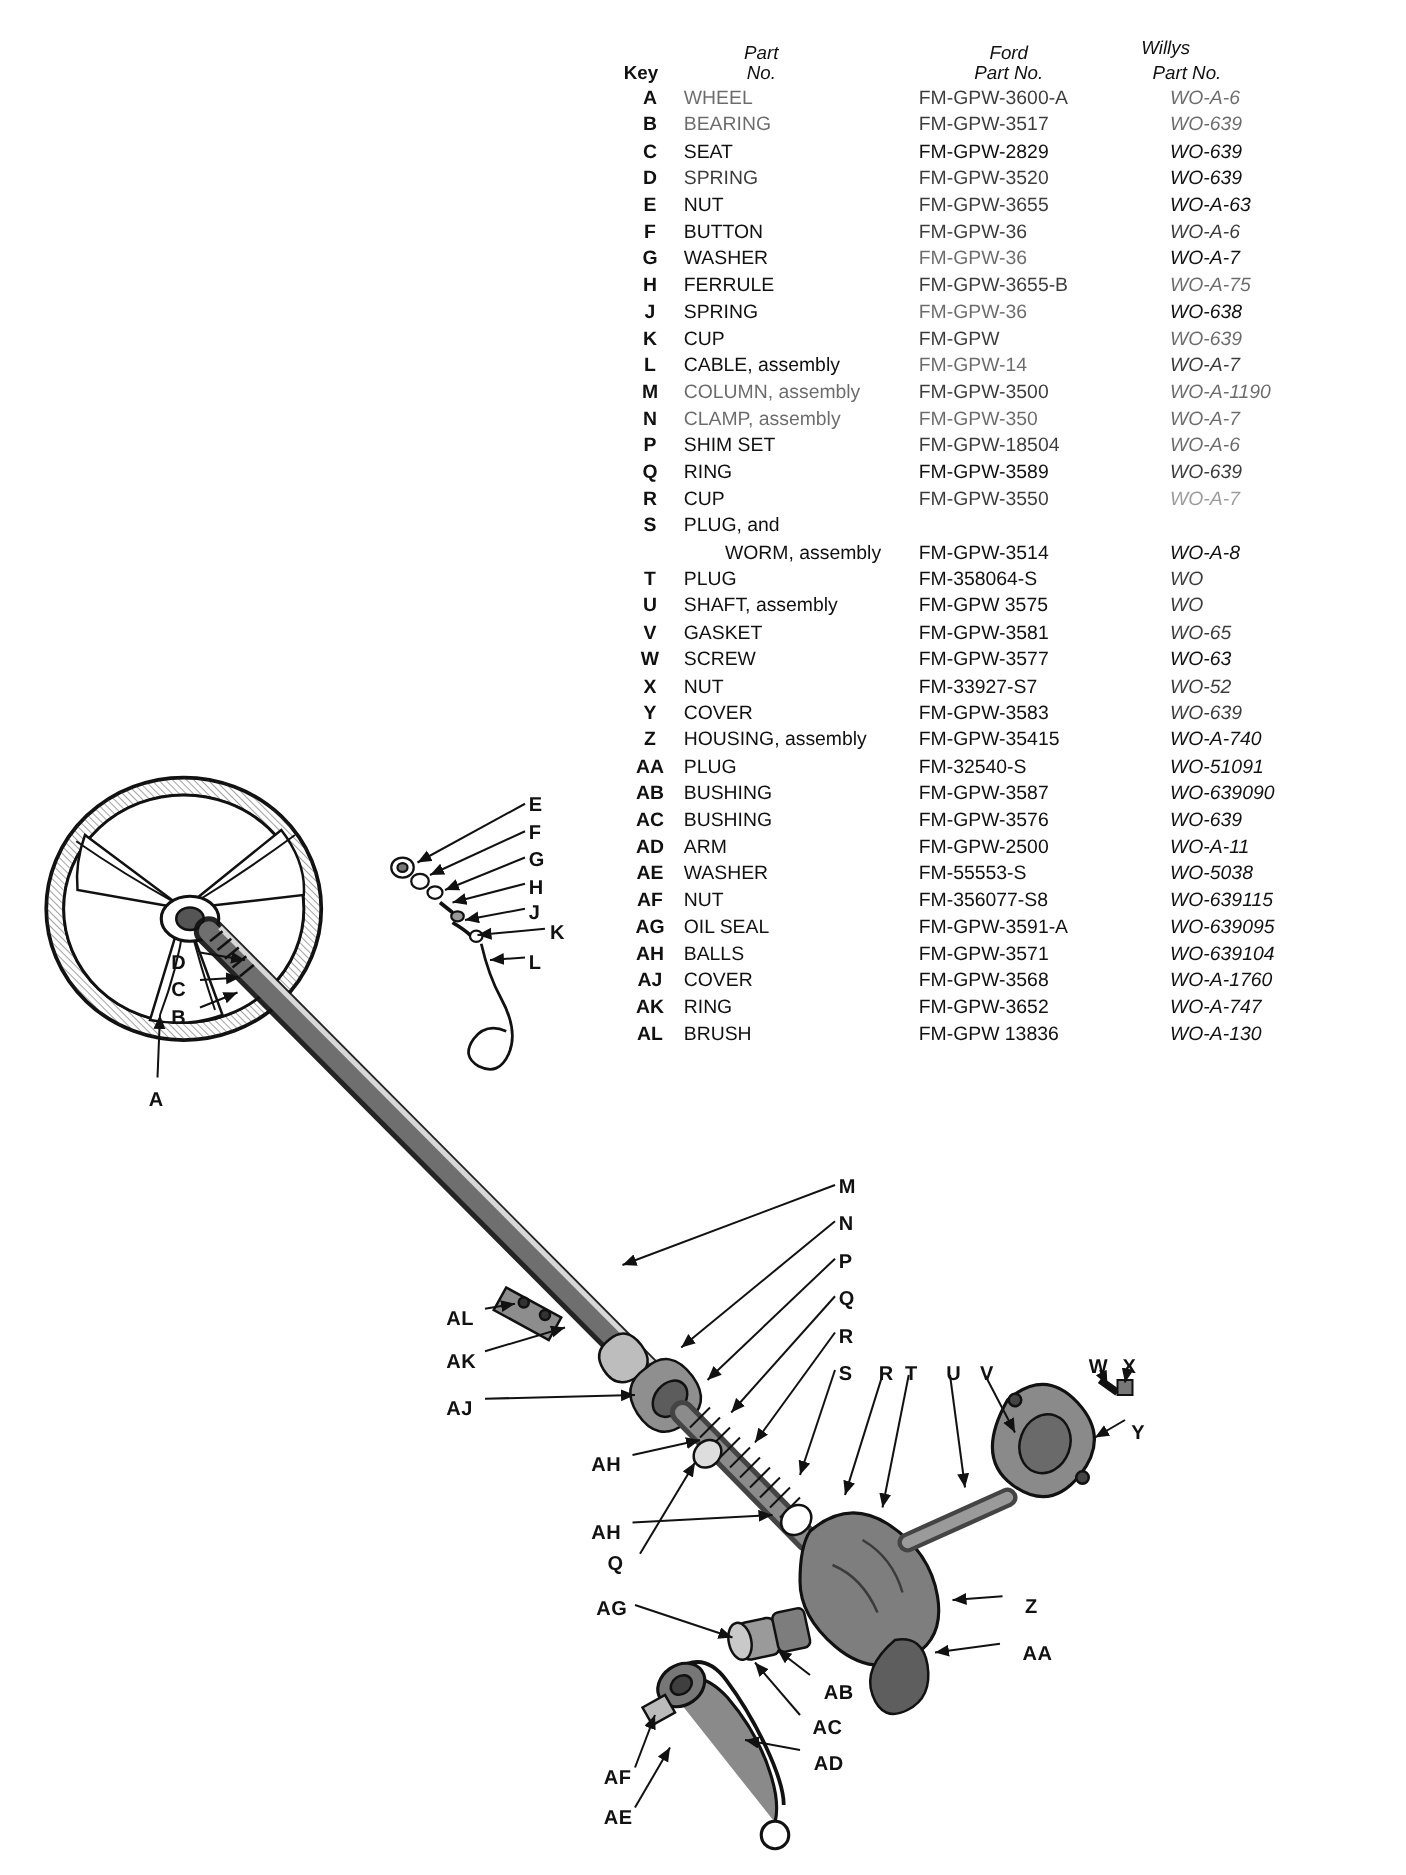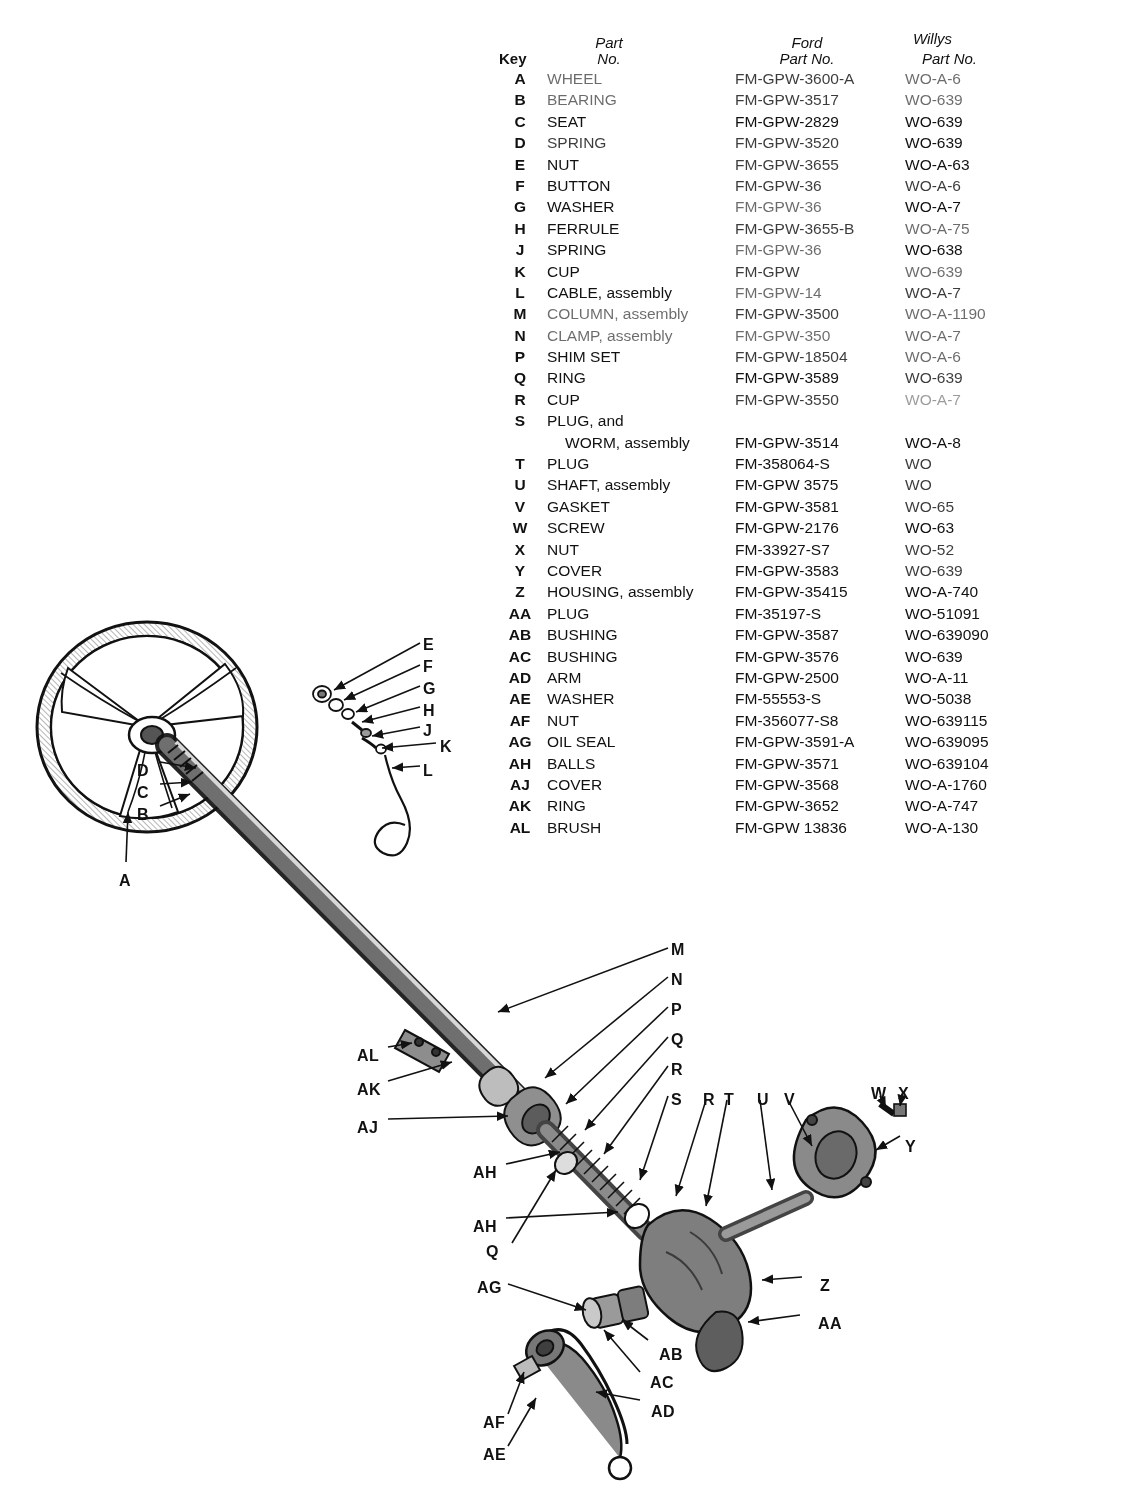--- a/index.html
+++ b/index.html
@@ -40,22 +40,22 @@
     height:21.4px;
     font-size:15.5px;
     white-space:nowrap;
   }
   .pt-row .c-key{
     position:absolute;left:0px;width:46px;text-align:center;
     font-weight:bold;font-size:15.5px;
   }
   .pt-row .c-name{position:absolute;left:50px;}
   .pt-row .c-ford{position:absolute;left:238px;}
-  .pt-row .c-will{position:absolute;left:408px;}
-  .pt-row.sub .c-name{left:68px;}
+  .pt-row .c-will{position:absolute;left:439px;font-style:italic;}
+  .pt-row.sub .c-name{left:83px;}
 
   
   .fade1{opacity:.82;}
   .fade2{opacity:.62;}
   .fade3{opacity:.42;}
 
   
   .lbl{
     position:absolute;
     font-weight:bold;
@@ -371,21 +371,21 @@
         </div>
         <div class="pt-row">
           <span class="c-key">V</span>
           <span class="c-name">GASKET</span>
           <span class="c-ford">FM-GPW-3581</span>
           <span class="c-will fade1">WO-65</span>
         </div>
         <div class="pt-row">
           <span class="c-key">W</span>
           <span class="c-name">SCREW</span>
-          <span class="c-ford">FM-GPW-2176</span>
+          <span class="c-ford">FM-GPW-3577</span>
           <span class="c-will">WO-63</span>
         </div>
         <div class="pt-row">
           <span class="c-key">X</span>
           <span class="c-name">NUT</span>
           <span class="c-ford">FM-33927-S7</span>
           <span class="c-will fade1">WO-52</span>
         </div>
         <div class="pt-row">
           <span class="c-key">Y</span>
@@ -395,21 +395,21 @@
         </div>
         <div class="pt-row">
           <span class="c-key">Z</span>
           <span class="c-name">HOUSING, assembly</span>
           <span class="c-ford">FM-GPW-35415</span>
           <span class="c-will">WO-A-740</span>
         </div>
         <div class="pt-row">
           <span class="c-key">AA</span>
           <span class="c-name">PLUG</span>
-          <span class="c-ford">FM-35197-S</span>
+          <span class="c-ford">FM-32540-S</span>
           <span class="c-will">WO-51091</span>
         </div>
         <div class="pt-row">
           <span class="c-key">AB</span>
           <span class="c-name">BUSHING</span>
           <span class="c-ford">FM-GPW-3587</span>
           <span class="c-will">WO-639090</span>
         </div>
         <div class="pt-row">
           <span class="c-key">AC</span>

